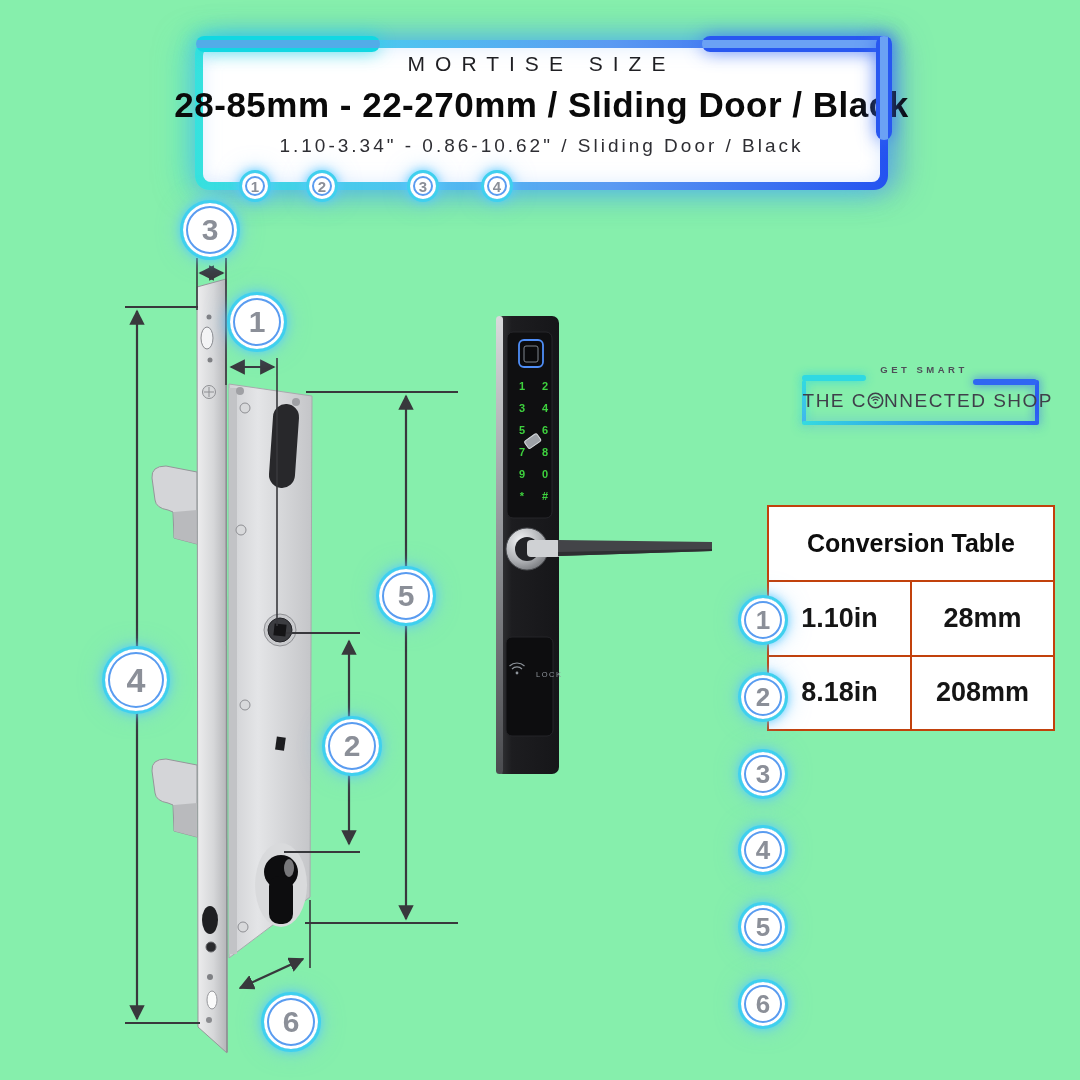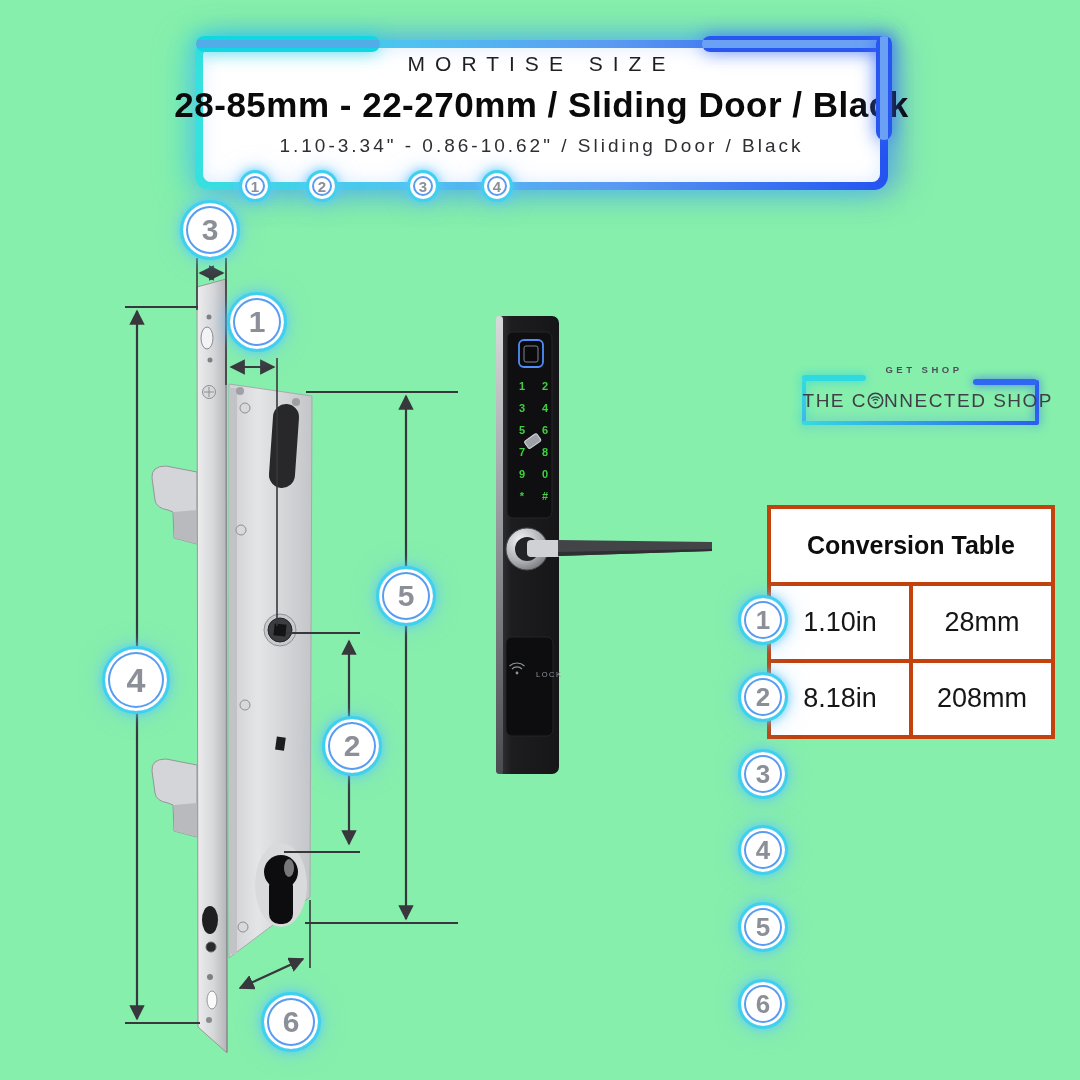--- a/index.html
+++ b/index.html
@@ -54,23 +54,23 @@
     background:linear-gradient(90deg,#35dbe0,#2b5cf2);box-shadow:0 0 12px rgba(80,160,245,.7);}
   .lg-tl{left:7px;top:17px;width:64px;height:6px;border-radius:4px;background:#2fd9e2;box-shadow:0 0 10px rgba(40,215,230,.9);}
   .lg-tr{left:178px;top:21px;width:64px;height:6px;border-radius:4px;background:#2f66f2;box-shadow:0 0 10px rgba(60,110,245,.9);}
   .logo-brand{position:absolute;left:0;top:32px;width:100%;text-align:right;
     font-size:19px;letter-spacing:1.5px;color:#3f3f4a;font-weight:500;white-space:nowrap;}
   .logo-brand svg{vertical-align:-2px;}
 
   
   .conv{position:absolute;left:767px;top:505px;}
   .conv table{border-collapse:collapse;table-layout:fixed;width:288px;}
-  .conv th,.conv td{border:4px solid #c2410c;text-align:center;background:#fff;}
+  .conv th,.conv td{border:2px solid #c2410c;text-align:center;background:#fff;}
   .conv th{height:71px;font-size:25px;font-weight:700;color:#0d0d0d;}
-  .conv td{height:70.5px;font-size:27px;font-weight:400;color:#151515;}
+  .conv td{height:70.5px;font-size:27px;font-weight:700;color:#151515;}
 
   
   .abs{position:absolute;}
   svg text{font-family:"Liberation Sans",sans-serif;}
 </style>
 </head>
 <body>
 
 <div id="canvas">
 
@@ -258,21 +258,21 @@
     <rect x="506" y="637" width="47" height="99" rx="6" fill="#0d0d0f" stroke="#242428"></rect>
     <g stroke="#8e949b" fill="none" stroke-width="1.1">
       <circle cx="517" cy="673" r="1.4" fill="#8e949b" stroke="none"></circle>
       <path d="M512,669 A7 7 0 0 1 522,669"></path>
       <path d="M509.5,666 A11 11 0 0 1 524.5,666"></path>
     </g>
     <text x="536" y="677" font-size="7.5" letter-spacing="1.5" fill="#8e949b">LOCK</text>
   </svg>
 
   <div class="logo">
-    <div class="logo-tagline">GET SHOP</div>
+    <div class="logo-tagline">GET SMART</div>
     <div class="logo-piece lg-left"></div>
     <div class="logo-piece lg-right"></div>
     <div class="logo-piece lg-bottom"></div>
     <div class="logo-piece lg-tl"></div>
     <div class="logo-piece lg-tr"></div>
     <div class="logo-brand">
       <span>THE C</span><svg width="17" height="17" viewBox="0 0 17 17">
           <circle cx="8.5" cy="8.5" r="7.2" fill="none" stroke="#3f3f4a" stroke-width="1.6"></circle>
           <circle cx="8.5" cy="11" r="1.1" fill="#3f3f4a"></circle>
           <path d="M5.8,8.6 A4 4 0 0 1 11.2,8.6" fill="none" stroke="#3f3f4a" stroke-width="1.2"></path>

